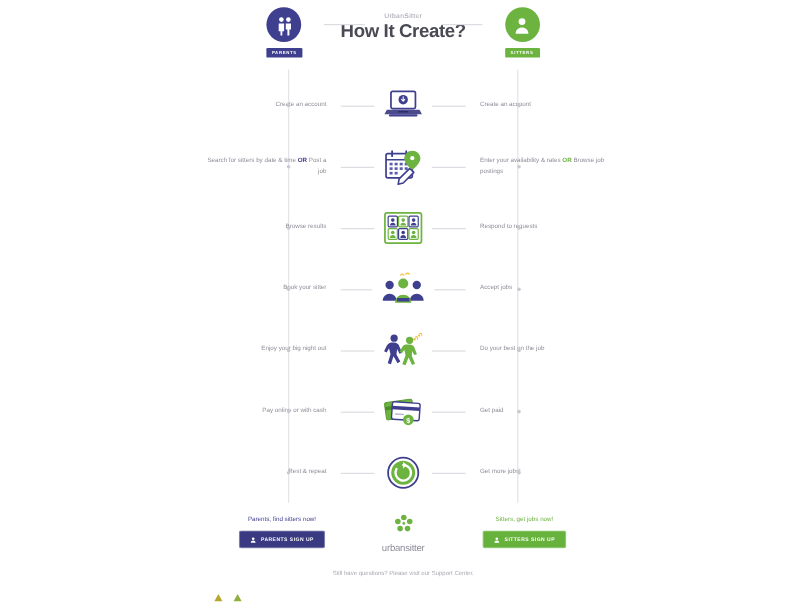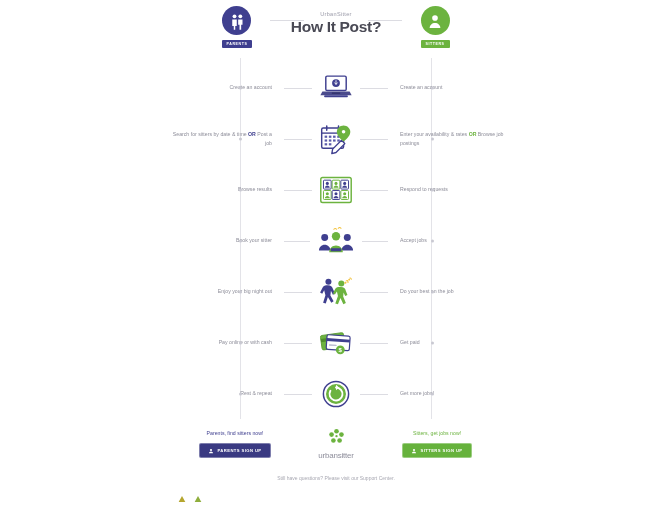--- a/index.html
+++ b/index.html
@@ -138,21 +138,21 @@
           <path d="M6.3 10.2h5.4v7.8h-1.8v4.4H8.1v-4.4H6.3z" fill="#fff"></path>
           <circle cx="16" cy="6.4" r="2.3" fill="#fff"></circle>
           <path d="M13.4 10.2h5.2v6.2h-1.6v6H15v-6h-1.6z" fill="#fff"></path>
         </svg>
       </div>
       <div class="hdr-badge parents">PARENTS</div>
     </div>
 
     <div class="hdr-center">
       <div class="brandline">UrbanSitter</div>
-      <div class="hiw-title">How It Post?</div>
+      <div class="hiw-title">How It Create?</div>
     </div>
 
     <div class="hdr-side">
       <div class="hdr-circle sitters">
         <svg width="20" height="20" viewBox="0 0 24 24">
           <circle cx="12" cy="8.4" r="3.4" fill="#fff"></circle>
           <path d="M5.6 20.5c0-3.7 2.9-6.2 6.4-6.2s6.4 2.5 6.4 6.2z" fill="#fff"></path>
         </svg>
       </div>
       <div class="hdr-badge sitters">SITTERS</div>

